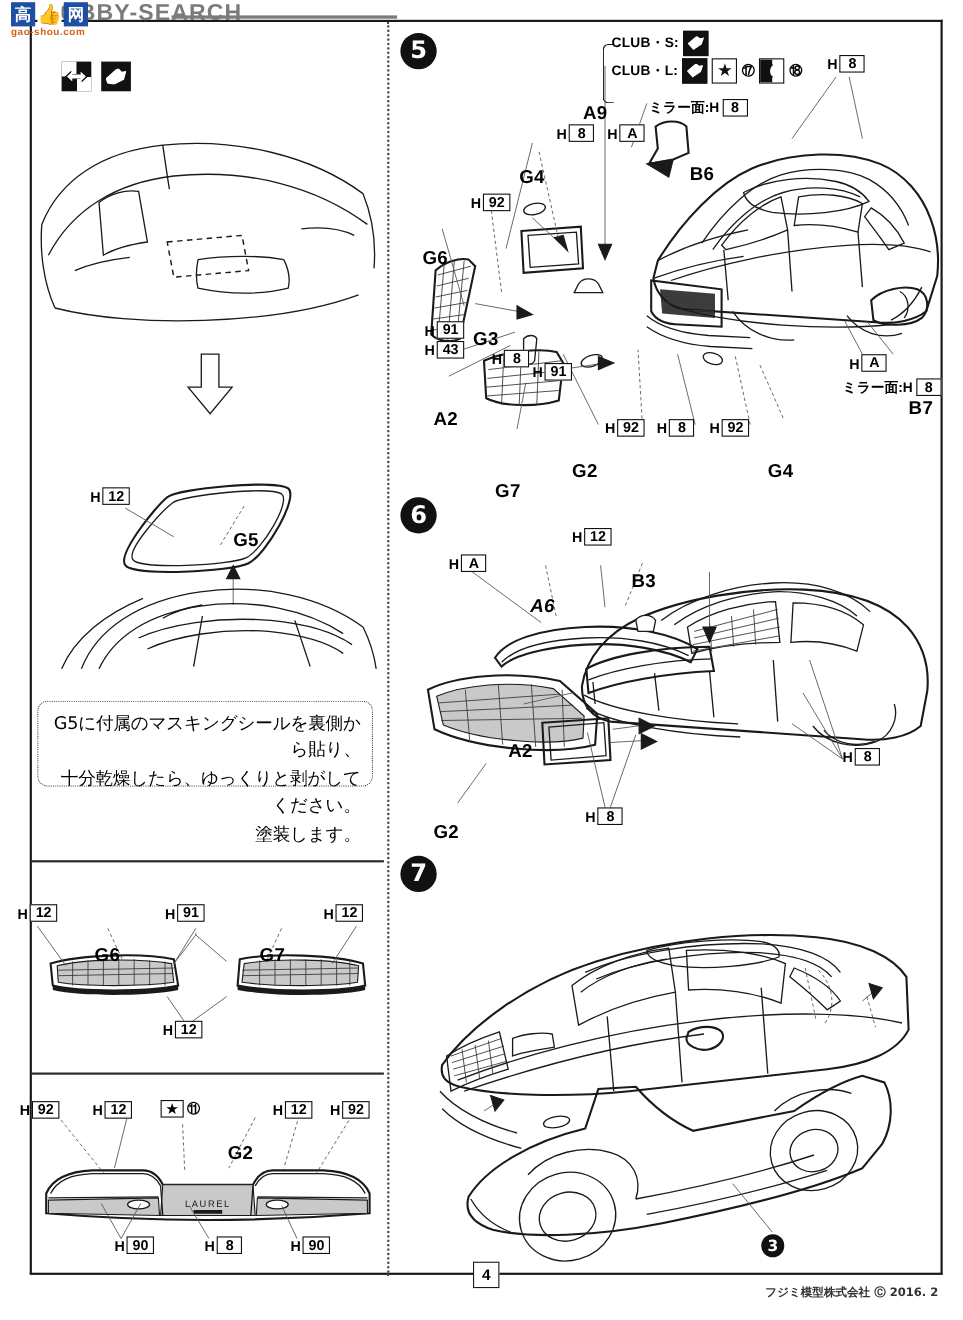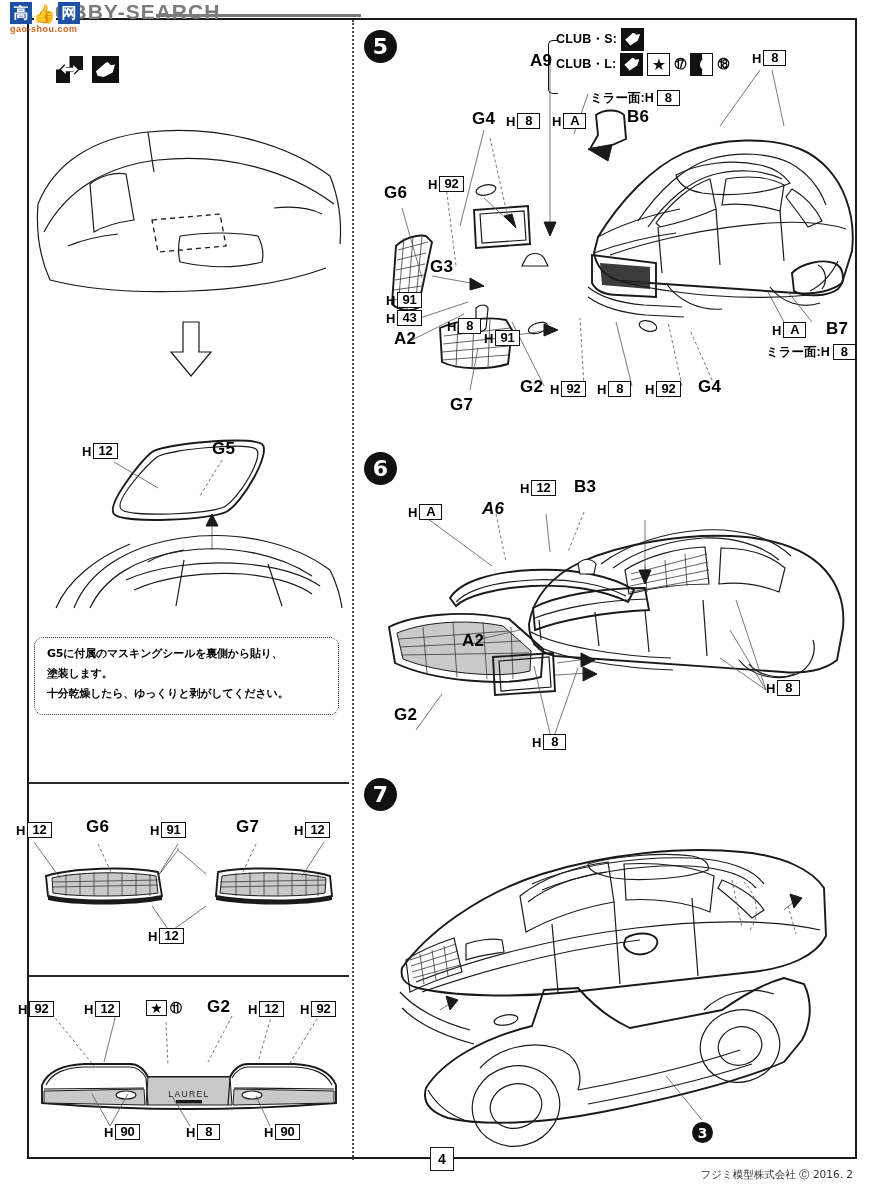--- a/index.html
+++ b/index.html
@@ -26,21 +26,21 @@
   .wm-logo{position:absolute;left:4px;top:4px;display:flex;gap:2px;}
   .wm-sq{width:22px;height:22px;display:flex;align-items:center;justify-content:center;
          font-size:15px;font-weight:bold;font-family:"DejaVu Sans",sans-serif;}
   .wm-b{background:#1f4fa3;color:#fff;}
   .wm-r{background:#fff;color:#d21a1a;font-size:18px;}
   .wm-dom{position:absolute;left:4px;top:26px;font-size:9px;font-weight:bold;color:#d2601a;
           letter-spacing:.5px;}
 
   
   .lbl{position:absolute;font-weight:bold;white-space:nowrap;line-height:1;}
-  .part{font-size:17px;letter-spacing:.3px;}
+  .part{font-size:17px;letter-spacing:.3px;margin-top:42px;}
   .paint{font-size:13px;display:flex;align-items:center;gap:2px;}
   .paint .h{font-size:13px;font-weight:bold;}
   .paint .bx{border:1.2px solid #111;padding:0px 4px 1px 4px;font-size:13px;
              font-weight:bold;min-width:13px;text-align:center;background:#fff;}
 
   .stepnum{position:absolute;width:33px;height:33px;border-radius:50%;background:#111;
            color:#fff;font-size:22px;font-weight:bold;display:flex;align-items:center;
            justify-content:center;font-family:"DejaVu Sans",sans-serif;}
   .refnum{position:absolute;width:21px;height:21px;border-radius:50%;background:#111;
           color:#fff;font-size:14px;font-weight:bold;display:flex;align-items:center;
@@ -63,29 +63,29 @@
   .sw-half .dot-w{position:absolute;left:9px;top:4px;width:12px;height:13px;border-radius:50%;
       background:#fff;z-index:2;}
   .circnum{font-size:12px;font-family:"DejaVu Sans",sans-serif;}
   .brace{position:absolute;left:548px;top:40px;width:9px;height:52px;
          border:1.5px solid #111;border-right:none;border-radius:5px 0 0 5px;}
 
   
   .note{position:absolute;left:34px;top:637px;width:305px;height:78px;
         border:1.6px dotted #333;border-radius:9px;background:#fff;
         padding:8px 10px 0 12px;box-sizing:border-box;}
-  .note p{margin:0 0 4px 0;font-size:11px;font-weight:bold;line-height:1.45;
-          font-family:"DejaVu Sans",sans-serif;letter-spacing:-.2px;}
+  .note p{margin:0 0 4px 0;font-size:16px;font-weight:normal;line-height:1.45;
+          font-family:"DejaVu Sans",sans-serif;letter-spacing:-.2px;text-align:right;}
 
   
   .pagenum{position:absolute;left:430px;top:1147px;width:22px;height:22px;
            border:1.5px solid #1a1a1a;background:#fff;display:flex;align-items:center;
            justify-content:center;font-size:14px;font-weight:bold;}
   .copy{position:absolute;right:22px;top:1168px;font-size:10.5px;color:#333;
-        font-family:"DejaVu Sans",sans-serif;}
+        font-family:"DejaVu Sans",sans-serif;font-weight:bold;}
 
   
   .topicons{position:absolute;left:56px;top:56px;display:flex;gap:9px;}
   .ticon{width:27px;height:27px;background:#111;position:relative;}
   .ticon.arrows{background:
      linear-gradient(#fff,#fff) 0 0/13.5px 13.5px no-repeat,
      linear-gradient(#fff,#fff) 13.5px 13.5px/13.5px 13.5px no-repeat,#111;}
   .ticon.arrows::after{content:"";position:absolute;left:3px;top:8px;width:21px;height:11px;
      background:#111;clip-path:polygon(0 50%,28% 0,28% 30%,72% 30%,72% 0,100% 50%,72% 100%,72% 70%,28% 70%,28% 100%);
      filter:none;}
@@ -178,22 +178,22 @@
     <span class="bx">12</span>
   </div>
   <div class="lbl part" style="left:212px;top:440px;text-align:center;">G5</div>
   <svg class="art" style="left:30px;top:430px;" width="318" height="180" viewBox="0 0 318 180">
     <path class="leader" d="M84 32 L128 58"></path>
     <path class="leaderd" d="M192 30 L170 66"></path>
   </svg>
 
   <div class="note">
     <p>G5に付属のマスキングシールを裏側から貼り、</p>
+    <p>十分乾燥したら、ゆっくりと剥がしてください。</p>
     <p>塗装します。</p>
-    <p>十分乾燥したら、ゆっくりと剥がしてください。</p>
   </div>
 
   <svg class="art" style="left:40px;top:862px;" width="300" height="46" viewBox="0 0 300 46">
     <path class="ln2" d="M6 14 C32 6 88 4 118 10 L122 34 C92 40 34 40 8 34 Z"></path>
     <path class="hatch" d="M12 16 C36 10 86 9 116 14 L118 31 C90 35 36 35 13 31 Z"></path>
     <g class="lnt">
       <path d="M26 12 L26 34"></path>
         <path d="M40 11 L40 34"></path>
         <path d="M54 10 L54 34"></path>
       <path d="M68 10 L68 34"></path>

